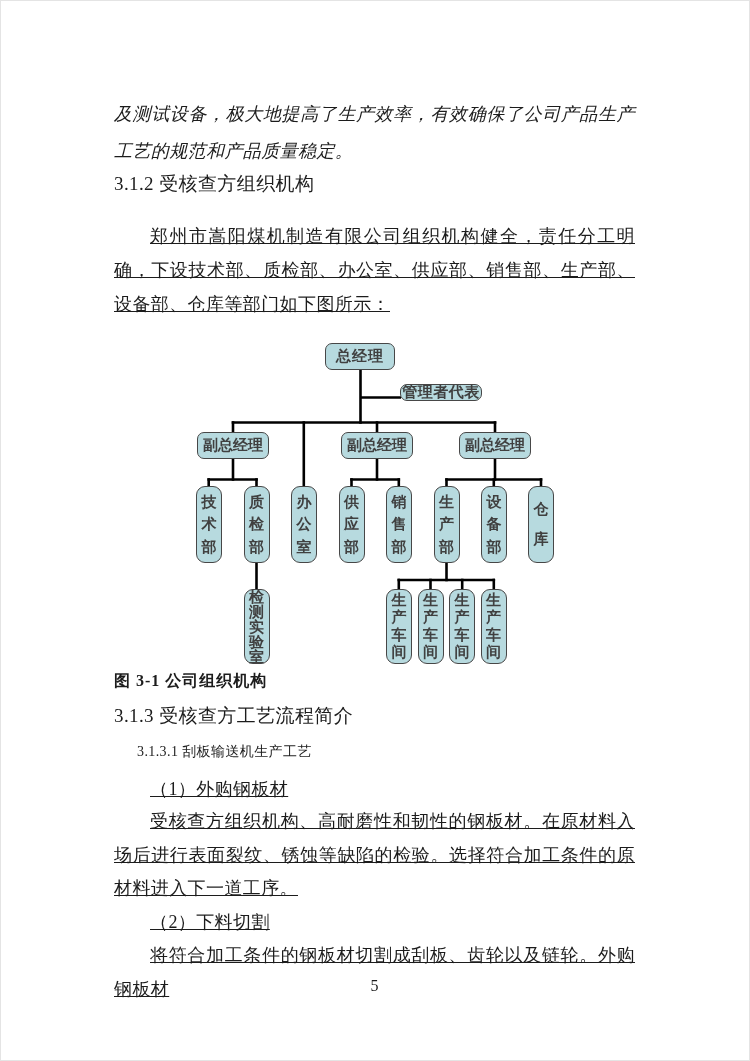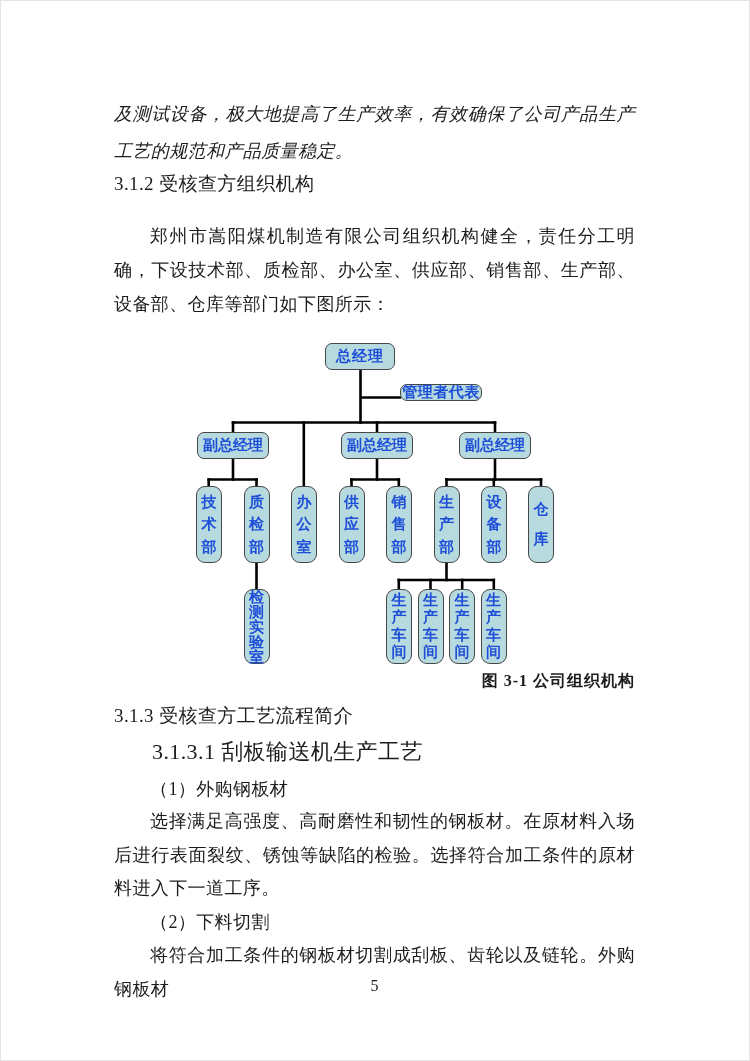--- a/index.html
+++ b/index.html
@@ -5,39 +5,39 @@
   html,body{margin:0;padding:0;}
   body{
     width:750px;height:1061px;position:relative;background:#ffffff;
     font-family:"Liberation Serif","DejaVu Serif",serif;color:#1c1c1c;
     box-sizing:border-box;border:1px solid #e4e4e4;overflow:hidden;
   }
   .p{
     position:absolute;left:113px;width:521px;font-size:18px;line-height:34px;
     text-align:justify;text-justify:inter-character;letter-spacing:0.4px;
   }
-  .indent{text-indent:36px;}
+  .indent{text-indent:36px;text-decoration:underline;}
   .h1{
     position:absolute;left:113px;width:521px;font-weight:normal;font-size:19px;
     line-height:24px;letter-spacing:0.4px;
   }
   .node{
     position:absolute;box-sizing:border-box;
     background:#b7dadf;border:1.6px solid #474747;border-radius:7px;
     display:flex;align-items:center;justify-content:center;
-    font-weight:bold;font-size:15px;color:#1d4ed8;letter-spacing:1px;
+    font-weight:bold;font-size:15px;color:#404040;letter-spacing:1px;
   }
   .vnode{
     border-radius:9px;flex-direction:column;letter-spacing:0;
   }
   .vnode[data-chars]{justify-content:space-evenly;}
   .vnode span{display:block;line-height:1;}
   #connectors{position:absolute;left:0;top:0;pointer-events:none;}
   .caption{
-    position:absolute;left:113px;width:521px;text-align:right;
+    position:absolute;left:113px;width:521px;text-align:left;
     font-weight:bold;font-size:16px;line-height:24px;letter-spacing:1px;
   }
   .pagenum{
     position:absolute;left:113px;width:521px;text-align:center;
     font-size:16px;line-height:20px;
   }
 </style>
 </head>
 <body>
 
@@ -161,19 +161,19 @@
 <div class="node vnode" style="left:479.5px;top:588px;width:26px;height:75px;" data-chars="">
     <span>生</span>
     <span>产</span>
     <span>车</span>
     <span>间</span>
   </div>
 
 <div class="caption" style="top:668px;">图 3-1 公司组织机构</div>
 
 <div class="h1" style="top:703px;">3.1.3 受核查方工艺流程简介</div>
-<div class="h1" style="top:739px;left:151px;font-size:22px;">3.1.3.1 刮板输送机生产工艺</div>
+<div class="h1" style="top:739px;left:136px;font-size:14px;">3.1.3.1 刮板输送机生产工艺</div>
 <div class="p indent" style="top:771px;">（1）外购钢板材</div>
-<div class="p indent" style="top:804px;line-height:33.5px;">选择满足高强度、高耐磨性和韧性的钢板材。在原材料入场后进行表面裂纹、锈蚀等缺陷的检验。选择符合加工条件的原材料进入下一道工序。</div>
+<div class="p indent" style="top:804px;line-height:33.5px;">受核查方组织机构、高耐磨性和韧性的钢板材。在原材料入场后进行表面裂纹、锈蚀等缺陷的检验。选择符合加工条件的原材料进入下一道工序。</div>
 <div class="p indent" style="top:904px;">（2）下料切割</div>
 <div class="p indent" style="top:937px;">将符合加工条件的钢板材切割成刮板、齿轮以及链轮。外购钢板材</div>
 
 <div class="pagenum" style="top:975px;">5</div>
 
 </body></html>

